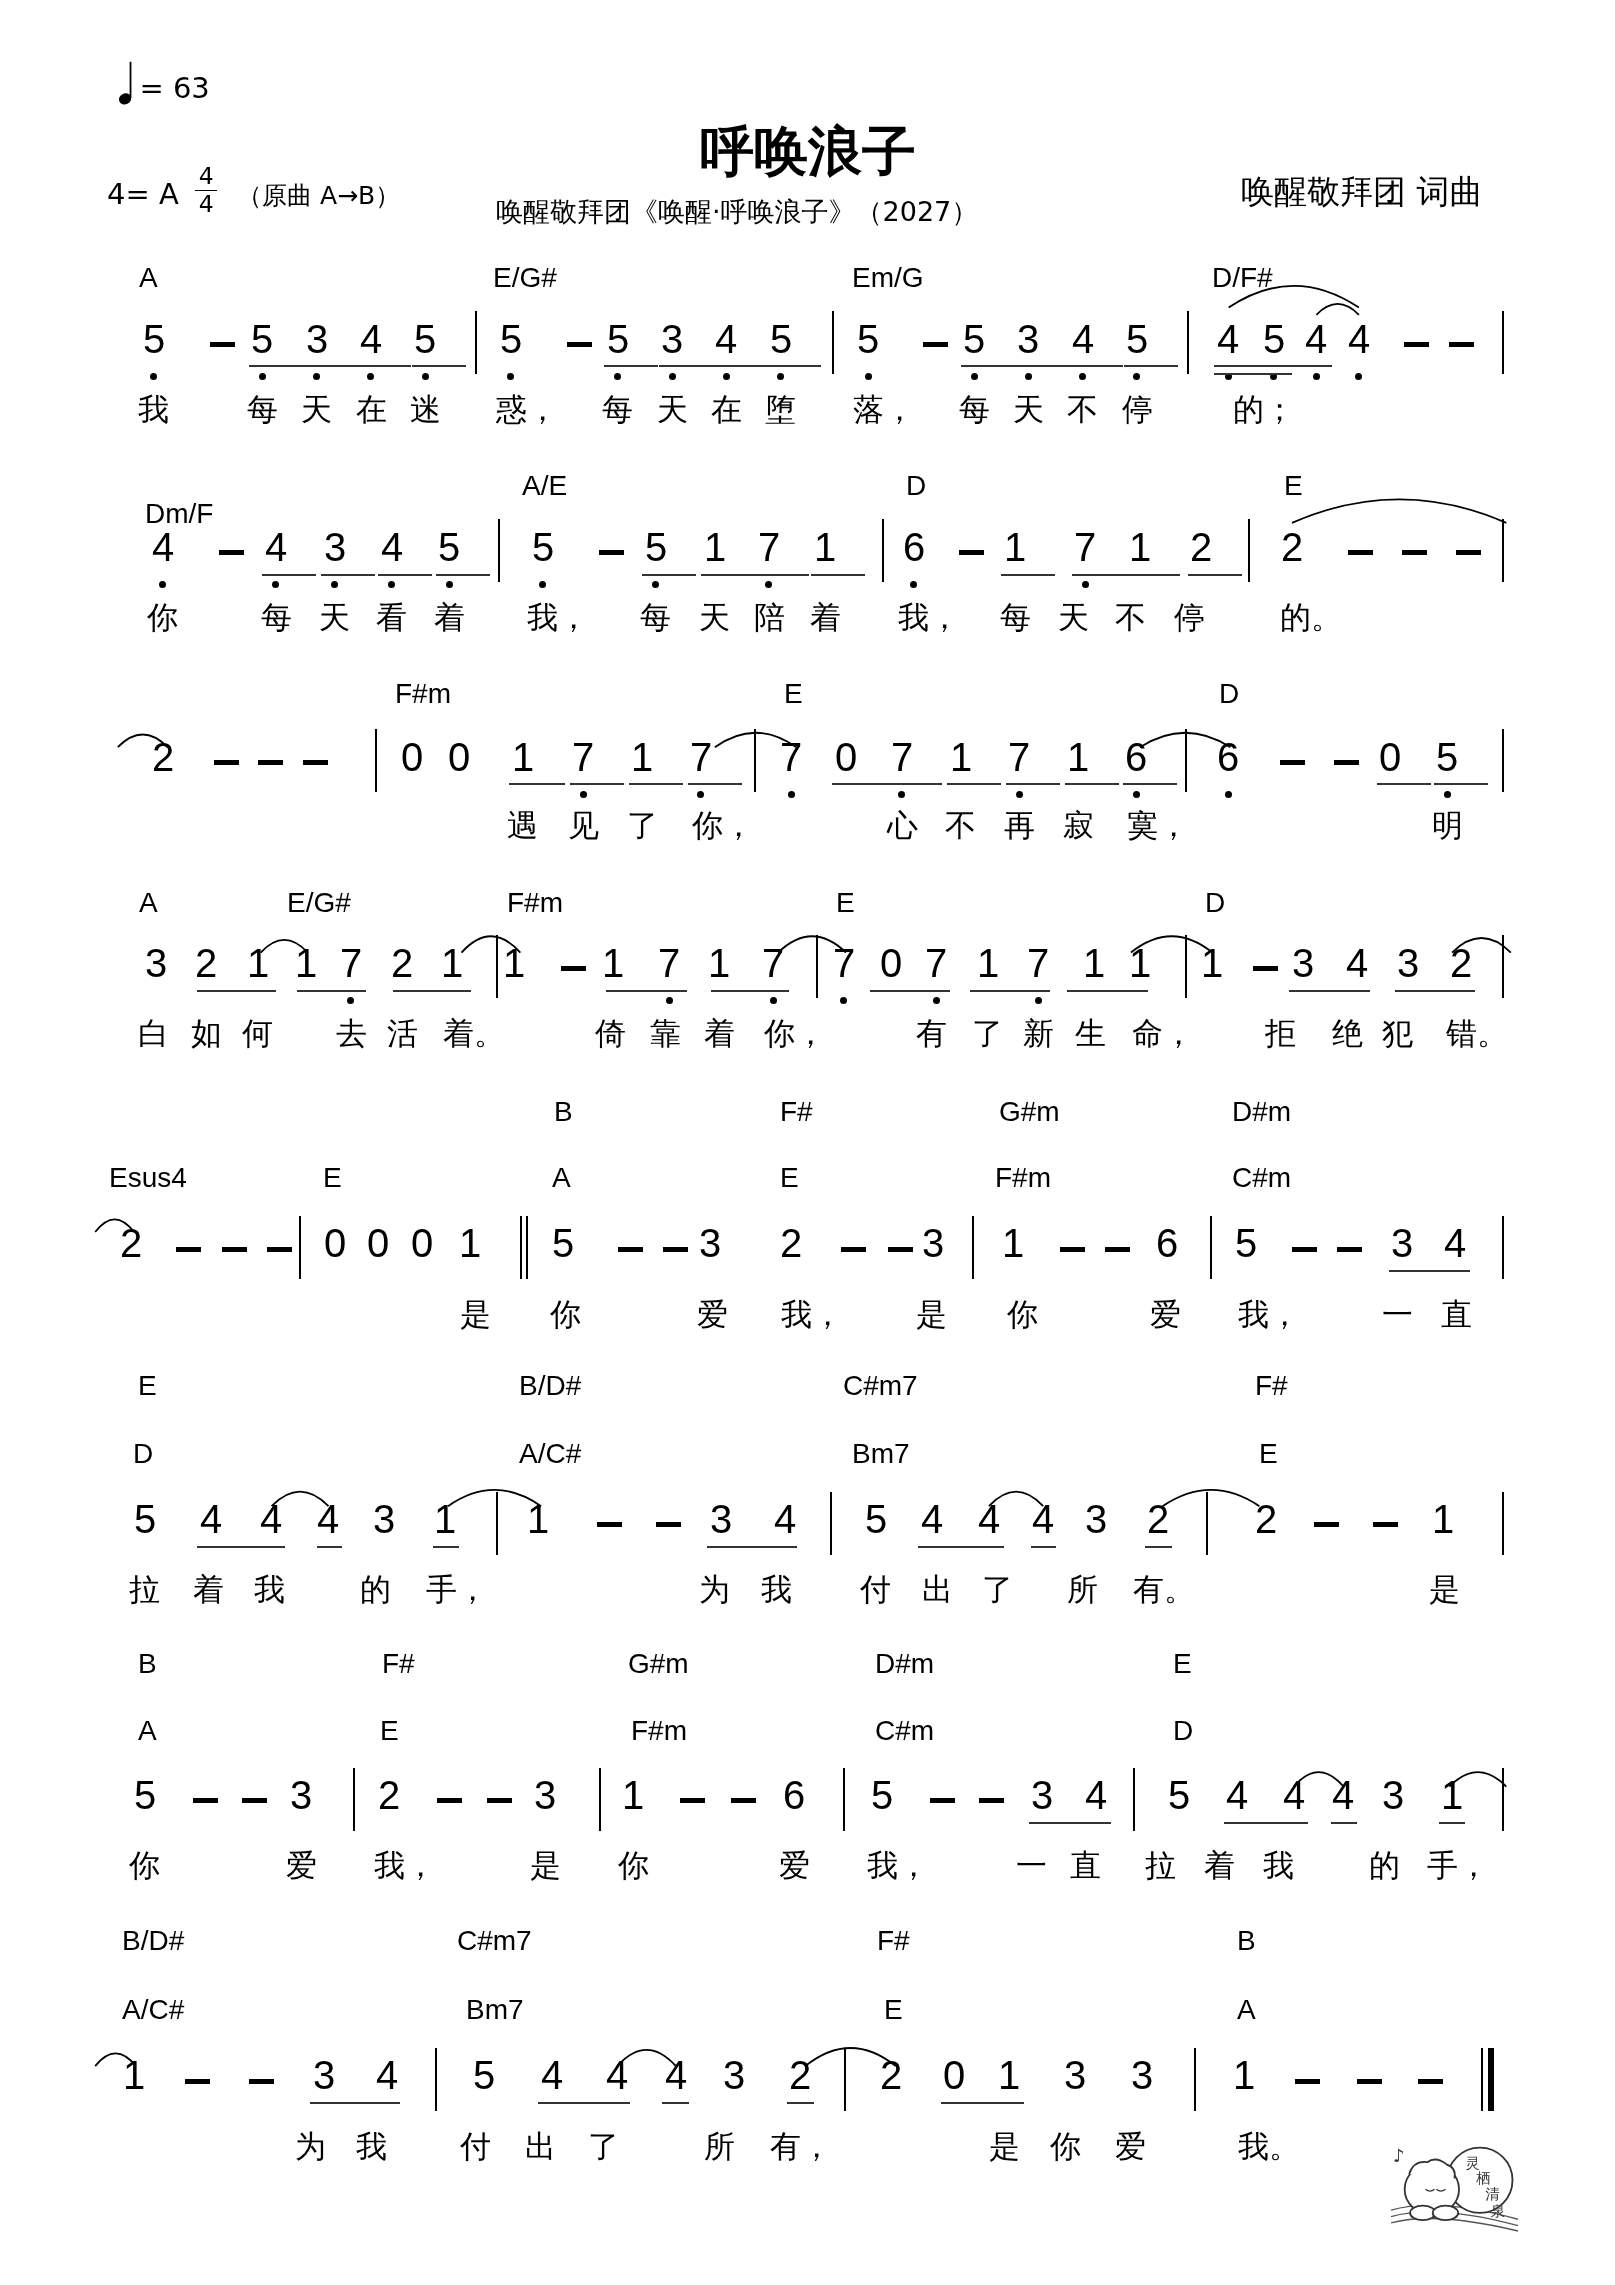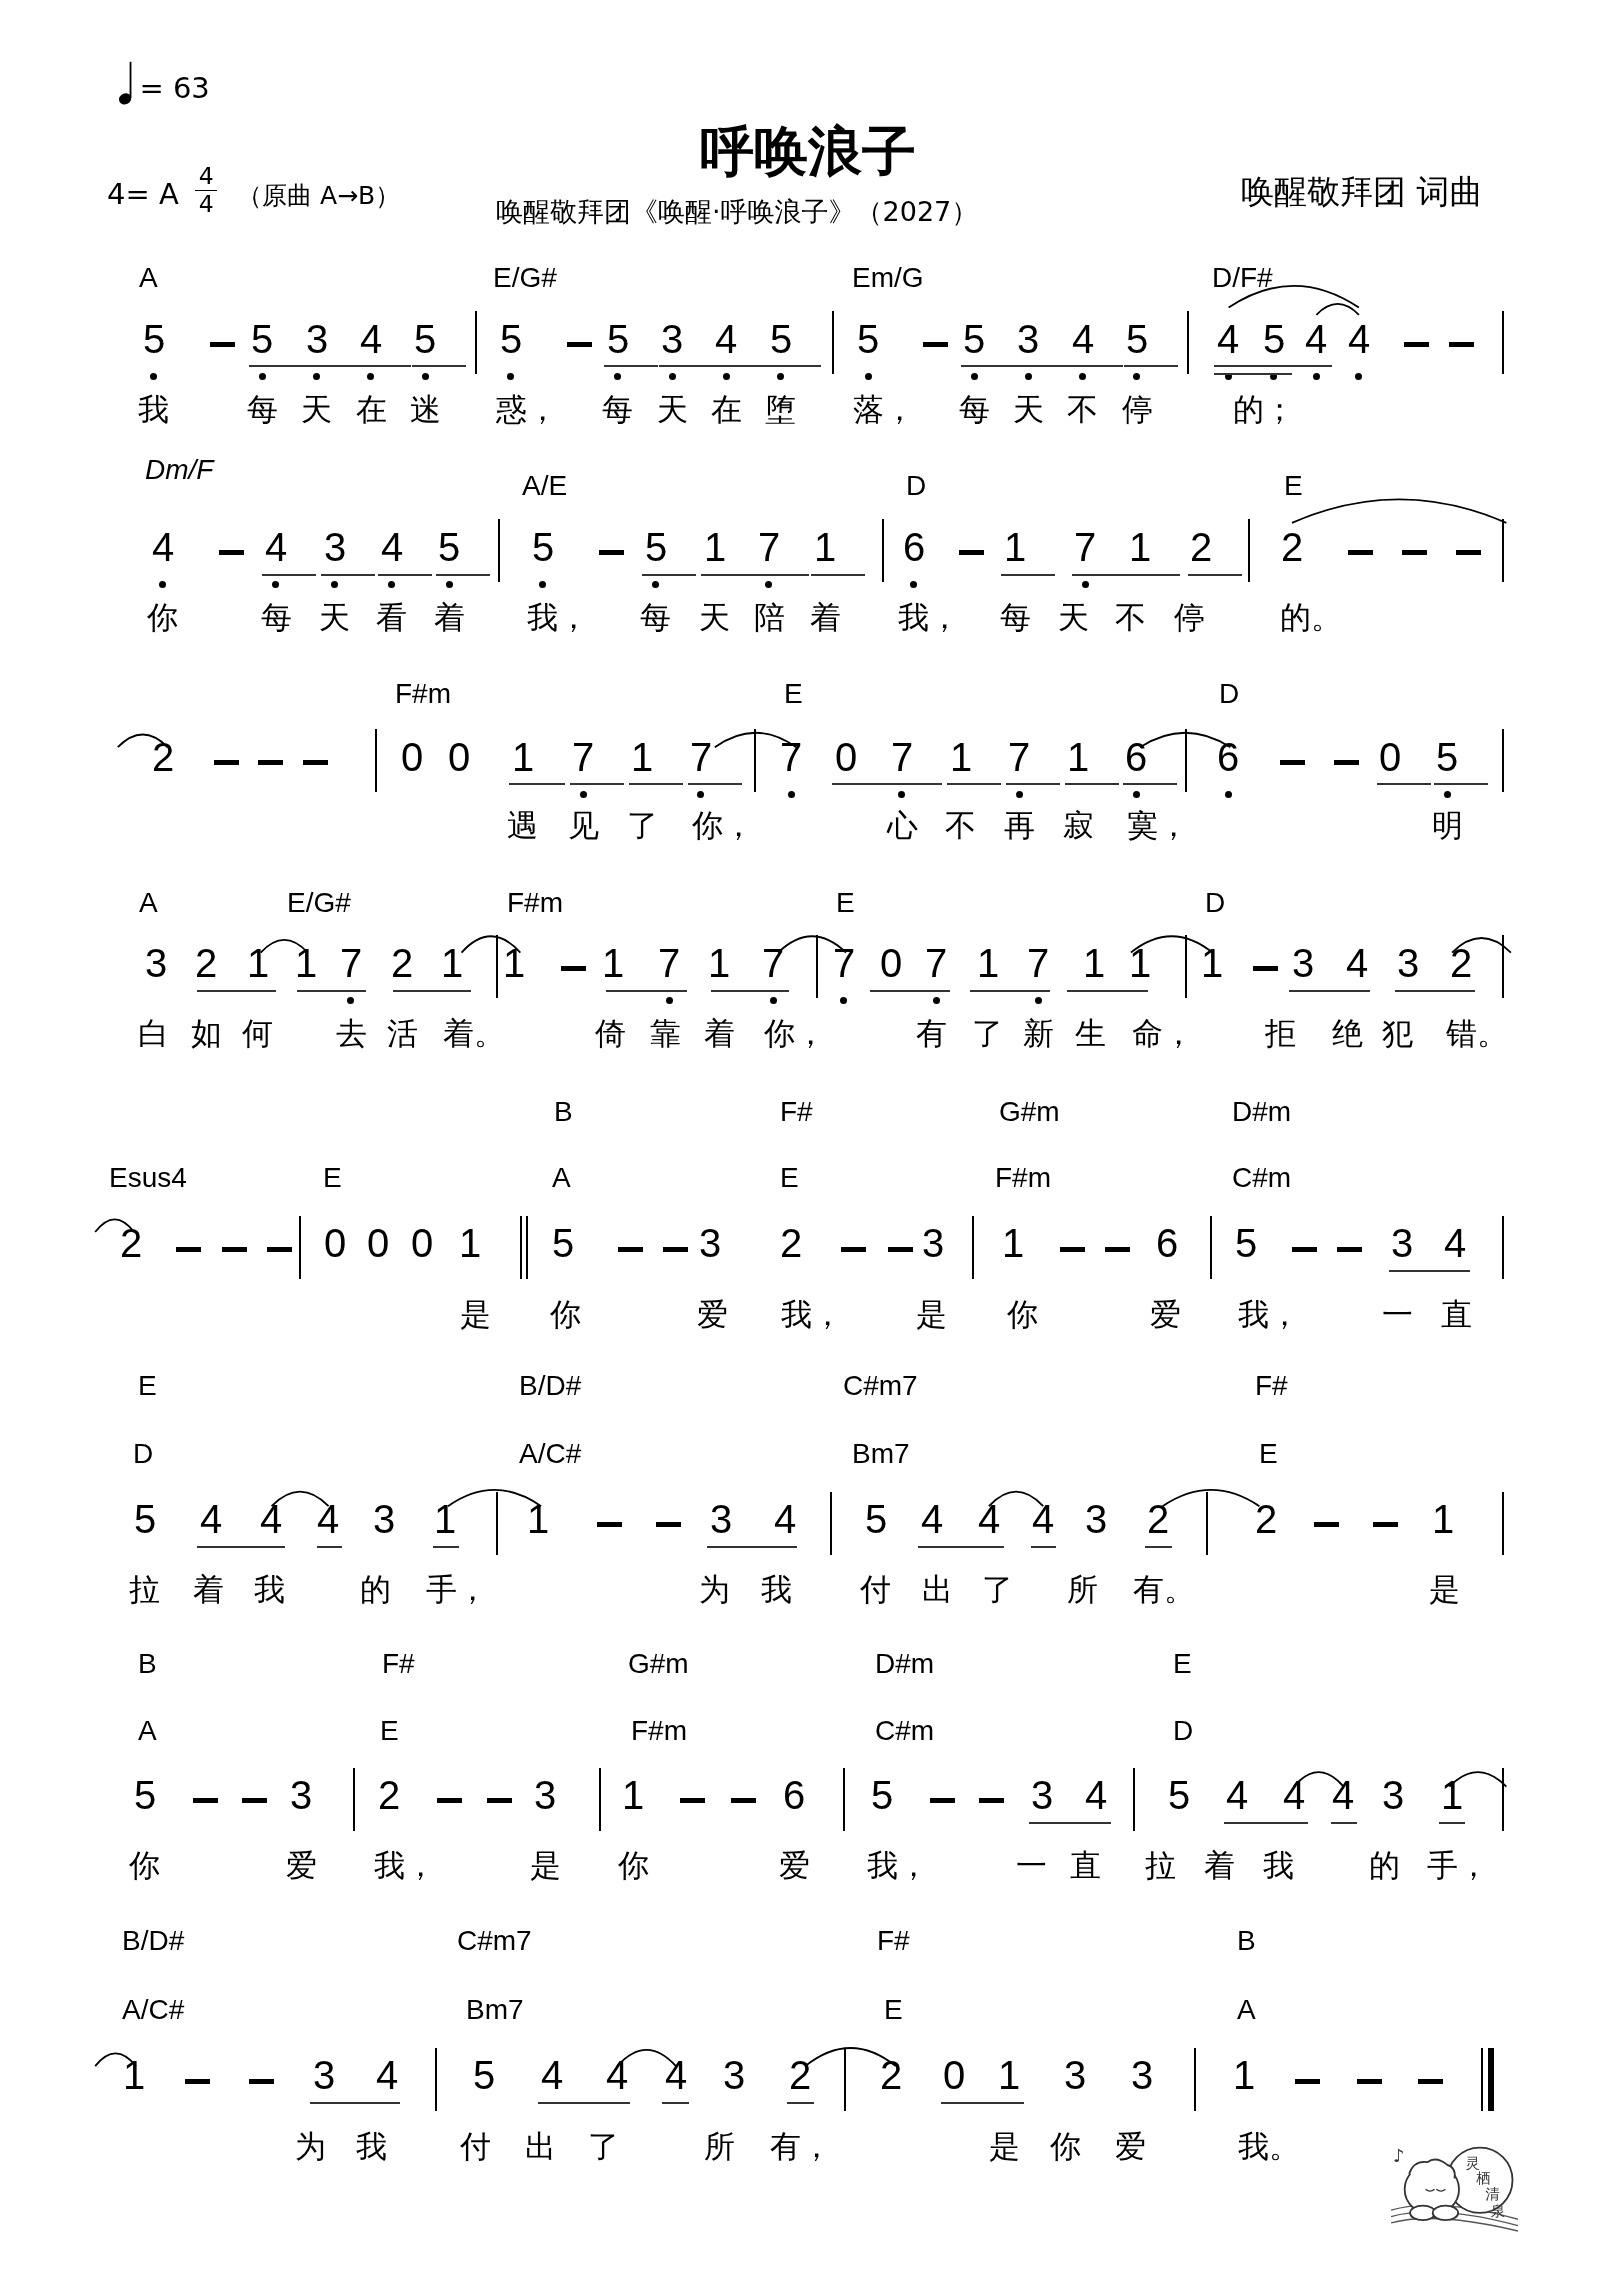--- a/index.html
+++ b/index.html
@@ -124,21 +124,21 @@
       <div class="abs ly" style="text-align: left; left: 711px; top: 389px;">在</div>
       <div class="abs ly" style="text-align: left; left: 765px; top: 389px;">堕</div>
       <div class="abs ly" style="text-align: left; left: 853px; top: 389px;">落，</div>
       <div class="abs ly" style="text-align: left; left: 959px; top: 389px;">每</div>
       <div class="abs ly" style="text-align: left; left: 1013px; top: 389px;">天</div>
       <div class="abs ly" style="text-align: left; left: 1067px; top: 389px;">不</div>
       <div class="abs ly" style="text-align: left; left: 1122px; top: 389px;">停</div>
       <div class="abs ly" style="text-align: left; left: 1233px; top: 389px;">的；</div>
     </div>
     <div>
-      <div class="abs chord" style="left: 145px; top: 454px; font-style: italic;">Dm/F</div>
+      <div class="abs chord" style="left: 145px; top: 498px;">Dm/F</div>
       <div class="abs chord" style="left: 522px; top: 470px;">A/E</div>
       <div class="abs chord" style="left: 906px; top: 470px;">D</div>
       <div class="abs chord" style="left: 1284px; top: 470px;">E</div>
       <div class="abs n" style="left: 145px; top: 525px;">4</div>
       <div class="dot" style="left: 159px; top: 581px;"></div>
       <div class="dash" style="left: 219px; top: 550px;"></div>
       <div class="abs n" style="left: 258px; top: 525px;">4</div>
       <div class="dot" style="left: 272px; top: 581px;"></div>
       <div class="abs n" style="left: 317px; top: 525px;">3</div>
       <div class="dot" style="left: 331px; top: 581px;"></div>

